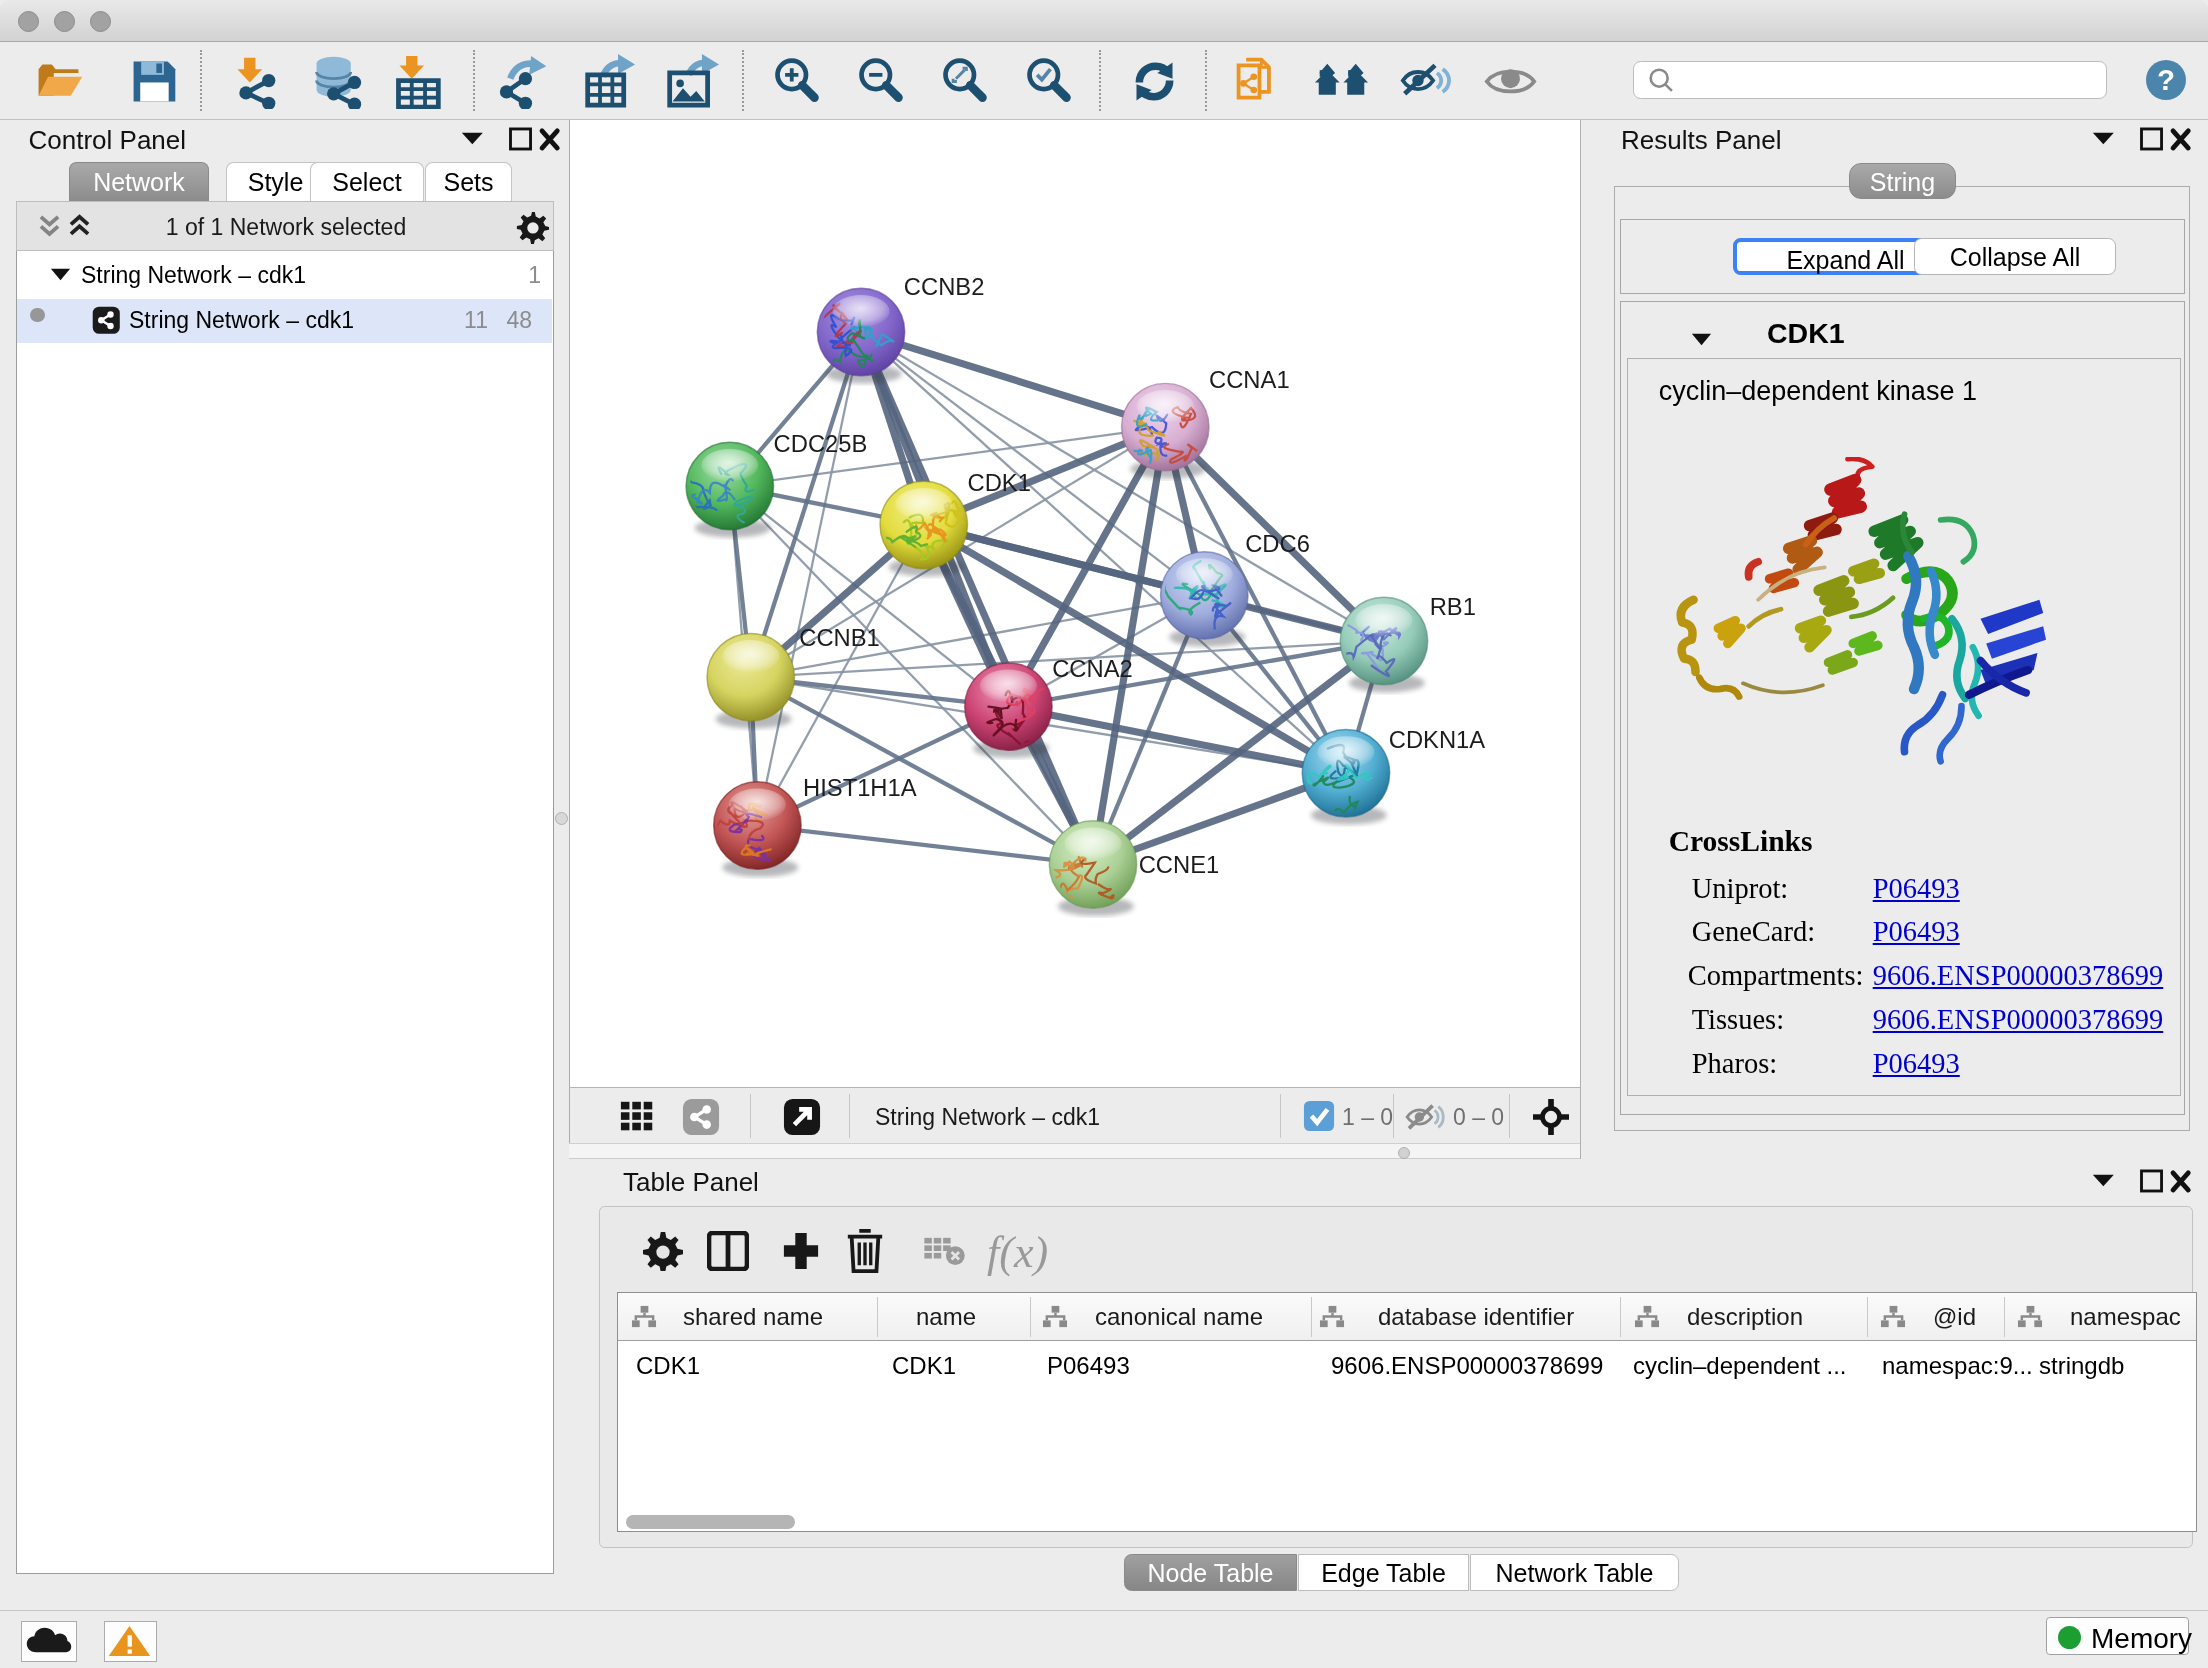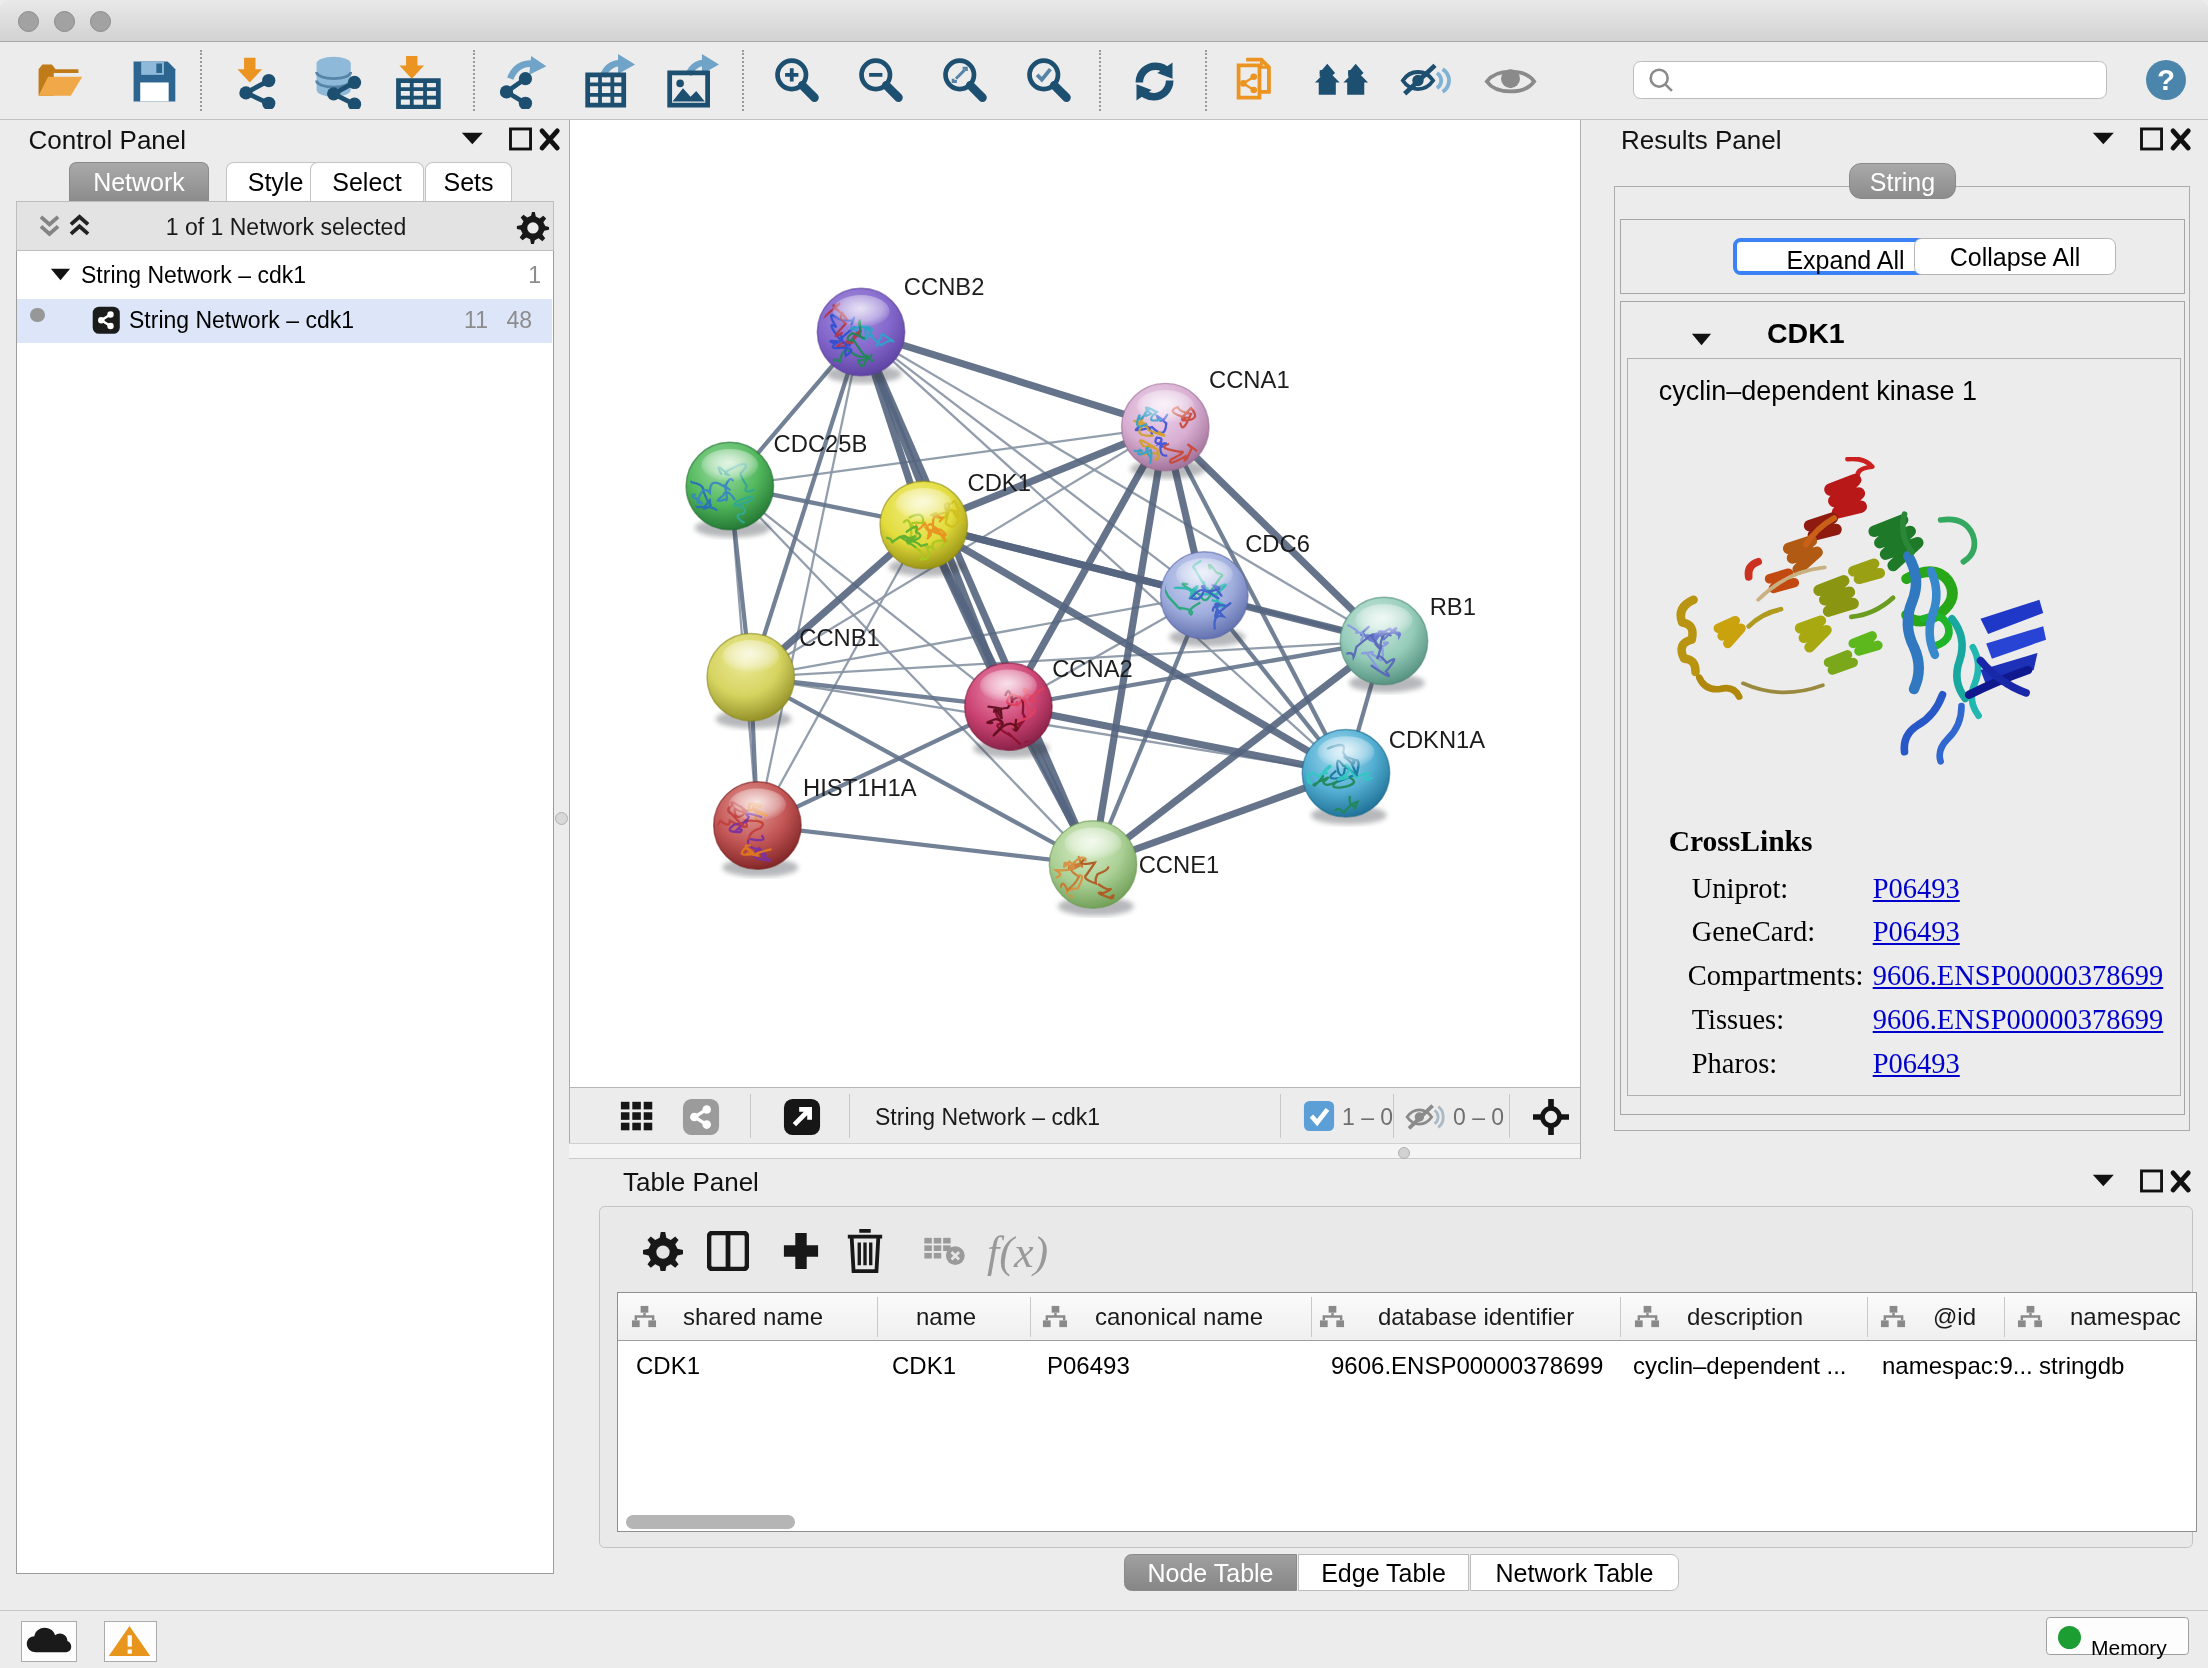--- a/index.html
+++ b/index.html
@@ -763,17 +763,17 @@
     </div>
   <div class="abs" style="left:104px;top:1621px;width:53px;height:41px;background:#fdfdfd;border:1.9px solid #ababab;">
       <svg width="49" height="37" viewBox="0 0 52 39" style="position:absolute;left:0;top:0;">
         <path d="M26 4 L48 36 L4 36 Z" fill="#e8951e"></path>
         <rect x="24" y="14" width="4.5" height="12" fill="#fff"></rect>
         <rect x="24" y="29" width="4.5" height="4.5" fill="#fff"></rect>
       </svg>
     </div>
   <div class="abs" style="left:2046px;top:1617px;width:143px;height:38px;background:#fdfdfd;border:1px solid #9f9f9f;border-radius:3.8px;">
     <span class="abs" style="left:11.4px;top:7.6px;width:23px;height:23px;border-radius:50%;background:#1d9e33;"></span>
-    <span class="abs" style="left:44px;top:18px;font-size:21px;">Memory</span>
+    <span class="abs" style="left:44px;top:5px;font-size:28px;">Memory</span>
   </div>
 
 </div>
 
 
 </body></html>

